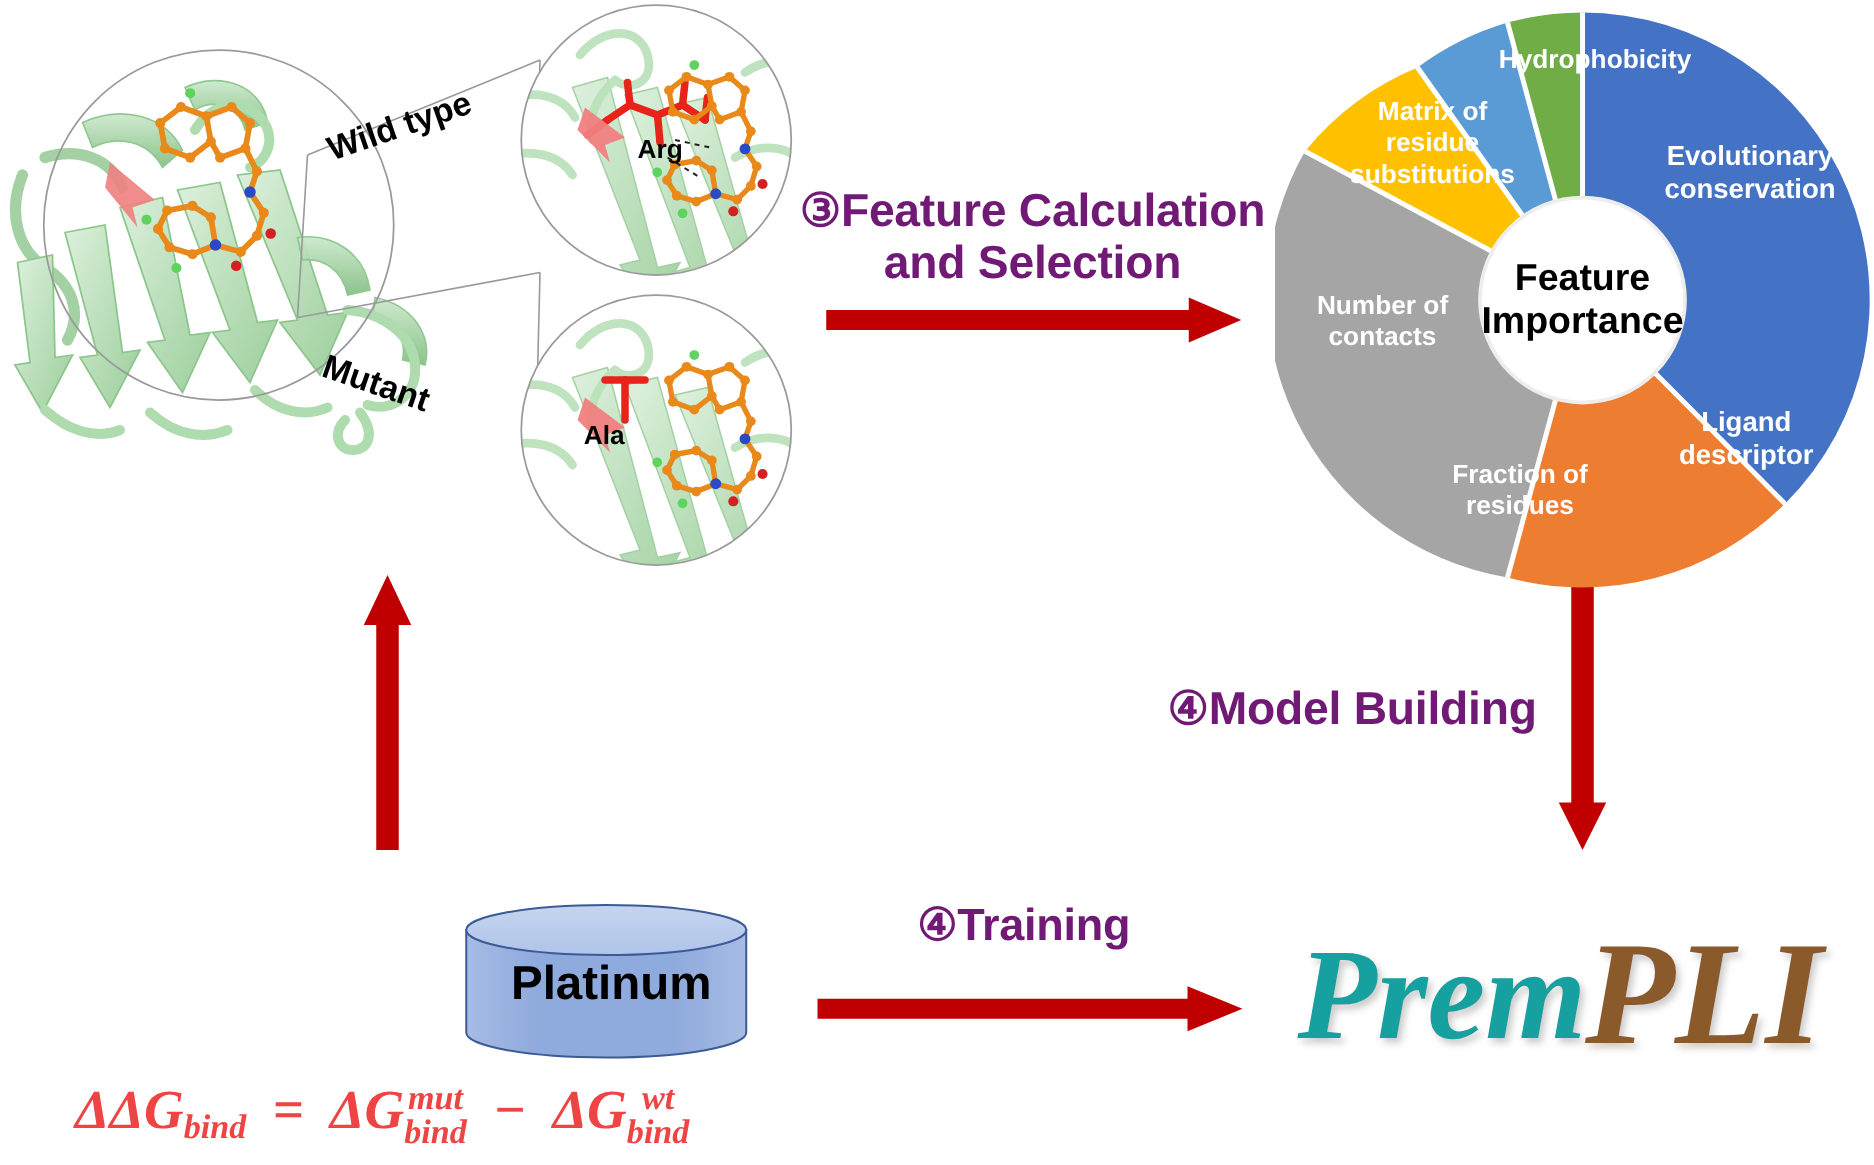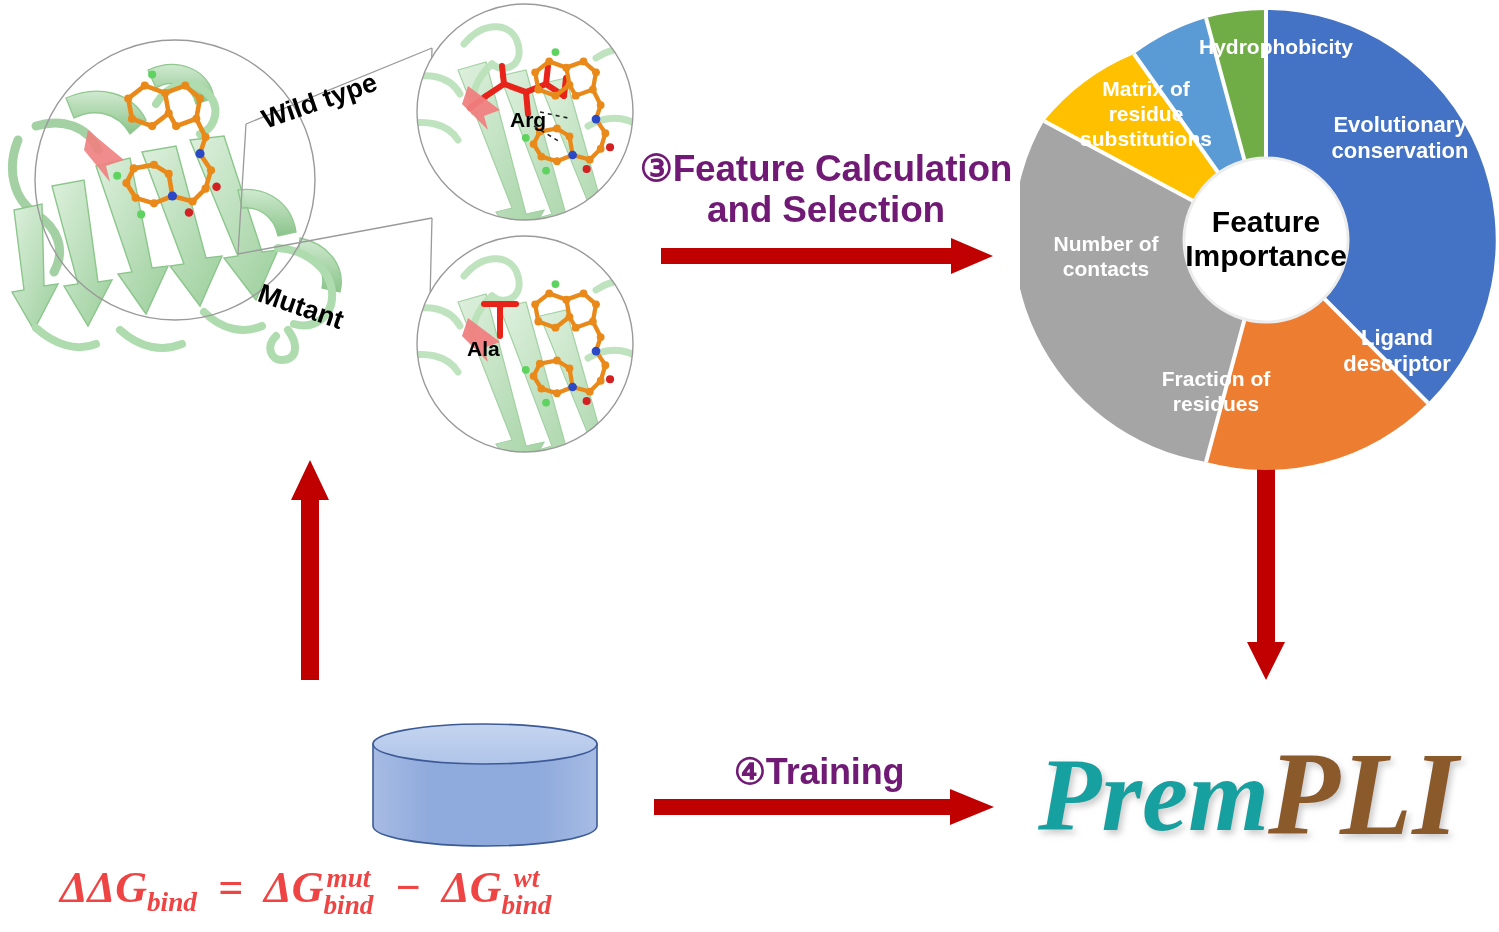--- a/index.html
+++ b/index.html
@@ -17,21 +17,21 @@
     line-height:1.12;
     white-space:pre-line;
     letter-spacing:-0.2px;
   }
   .cnum{font-weight:bold;}
 
   #label-step3{left:628px;top:148px;width:396px;font-size:37px;text-align:center;}
   #label-step2{left:316px;top:524px;width:420px;font-size:37px;text-align:center;}
   #label-step4-model{left:934px;top:546px;width:330px;font-size:37px;text-align:left;}
   #label-step1{left:36px;top:744px;width:320px;font-size:36px;text-align:center;}
-  #label-step4-train{left:654px;top:752px;width:330px;font-size:36px;text-align:center;}
+  #label-step4-train{left:654px;top:720px;width:330px;font-size:36px;text-align:center;}
 
   
   .leadlabel{
     position:absolute;color:#000;font-weight:bold;
     font-family:"Liberation Sans",sans-serif;font-size:27px;
     white-space:nowrap;
   }
   #lbl-wildtype{left:258px;top:106px;transform:rotate(-19deg);transform-origin:left top;}
   #lbl-mutant{left:264px;top:278px;transform:rotate(19deg);transform-origin:left top;}
 
@@ -356,20 +356,21 @@
 
   <svg class="abs" style="left:655px;top:234px;" width="345" height="44">
     <path d="M6,14 L296,14 L296,4 L338,22 L296,40 L296,30 L6,30 Z" fill="#C00000"></path>
   </svg>
 
 
   <svg class="abs" style="left:288px;top:458px;" width="46" height="226">
     <path d="M22,2 L41,42 L31,42 L31,222 L13,222 L13,42 L3,42 Z" fill="#C00000"></path>
   </svg>
 
+  <div class="steplabel" id="label-step4-model"><span class="cnum">④</span><span>Model Building</span></div>
 
   <svg class="abs" style="left:1244px;top:466px;" width="46" height="218">
     <path d="M13,2 L31,2 L31,176 L41,176 L22,214 L3,176 L13,176 Z" fill="#C00000"></path>
   </svg>
 
   <svg class="abs" style="left:1020px;top:-8px;" width="479" height="484">
     <g>
 
       <path d="M246,18 L246,248 L408,411 A230,230 0 0,0 246,18 Z" fill="#4472C4"></path>
 
@@ -429,20 +430,21 @@
         <stop offset="100%" stop-color="#A7BCE4"></stop>
       </linearGradient>
       <linearGradient id="cylTop" x1="0" y1="0" x2="0" y2="1">
         <stop offset="0%" stop-color="#C5D5F0"></stop>
         <stop offset="100%" stop-color="#AFC4E9"></stop>
       </linearGradient>
     </defs>
     <path d="M8,22 L8,104 A112,20 0 0,0 232,104 L232,22 Z" fill="url(#cylBody)" stroke="#3C5A96" stroke-width="1.6"></path>
     <ellipse cx="120" cy="22" rx="112" ry="20" fill="url(#cylTop)" stroke="#3C5A96" stroke-width="1.6"></ellipse>
   </svg>
+  <div id="cyl-label">Platinum</div>
 
   <div class="steplabel" id="label-step4-train"><span class="cnum">④</span><span>Training</span></div>
 
   <svg class="abs" style="left:650px;top:786px;" width="350" height="44">
     <path d="M4,13 L300,13 L300,3 L344,21 L300,39 L300,29 L4,29 Z" fill="#C00000"></path>
   </svg>
 
   <div id="equation">
     <span><span>ΔΔG</span><sub>bind</sub></span>
     <span style="padding:0 10px;">=</span>

